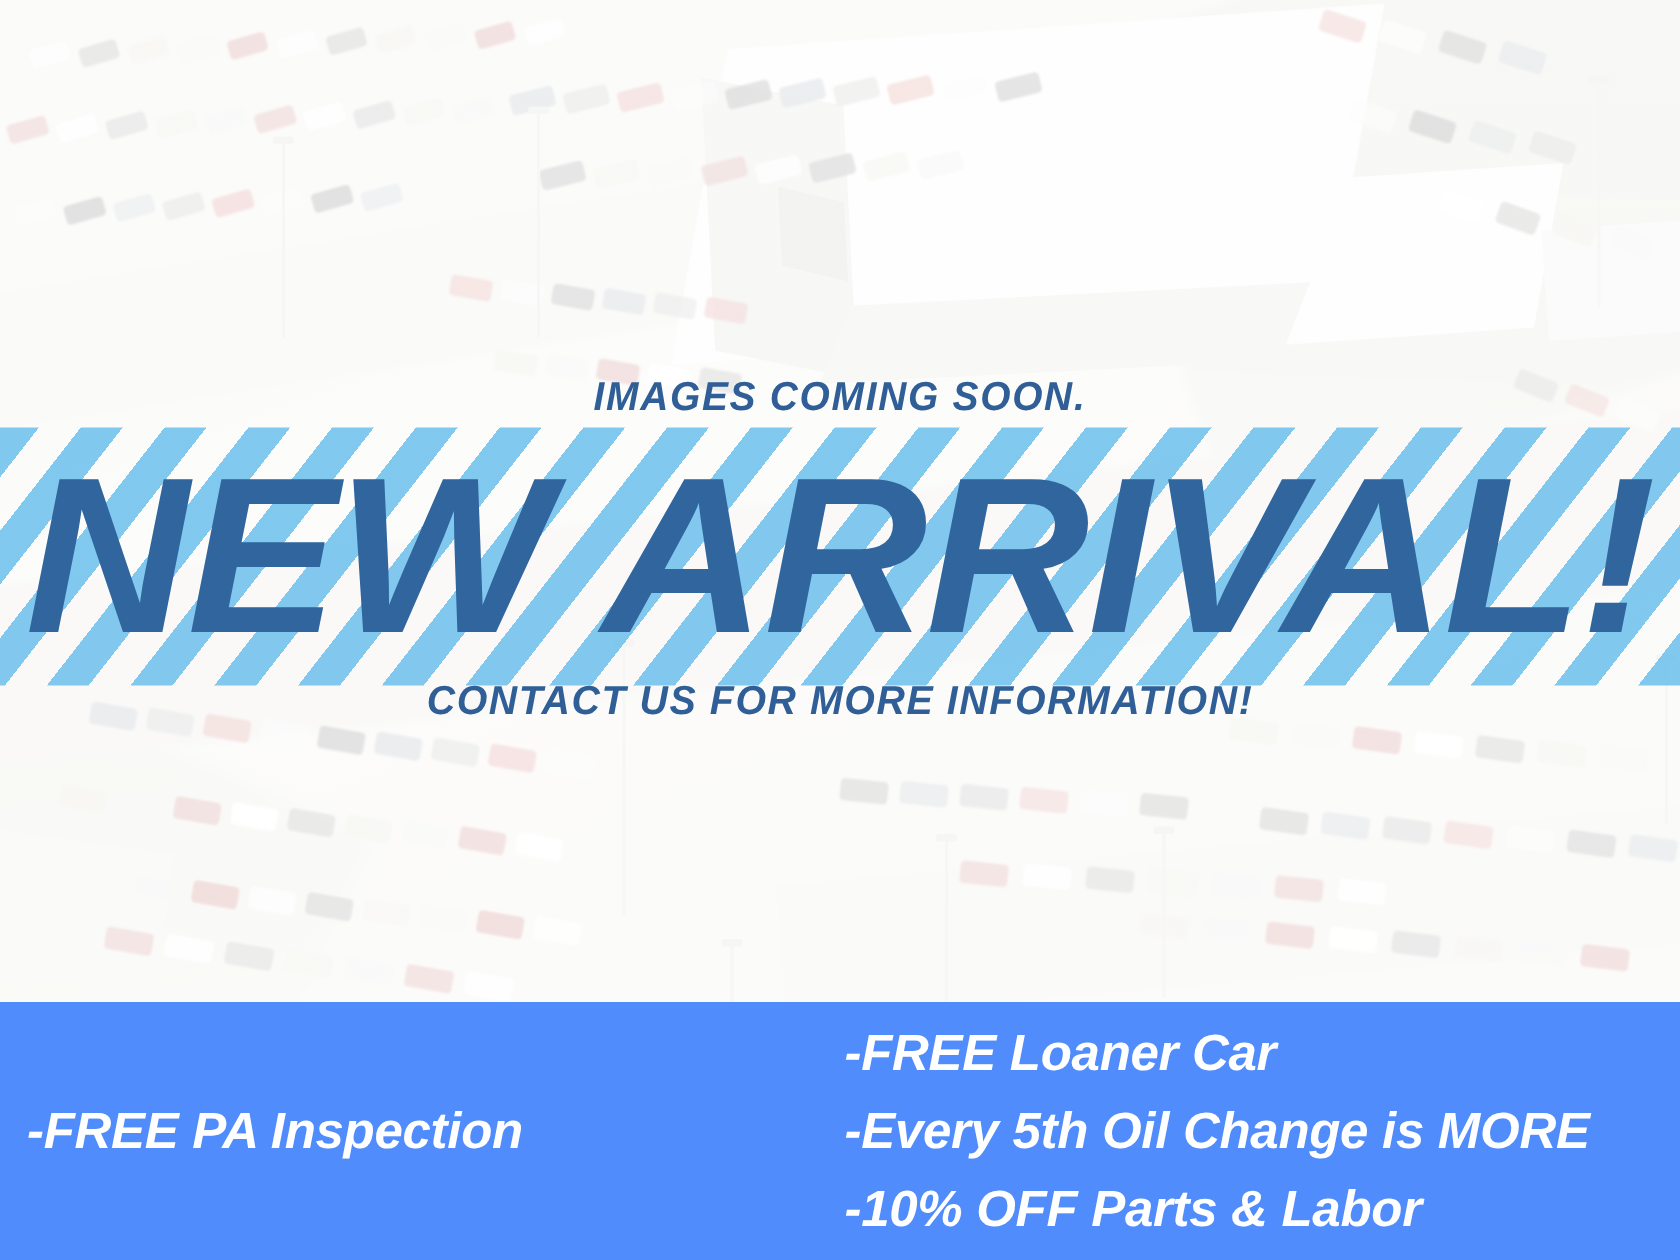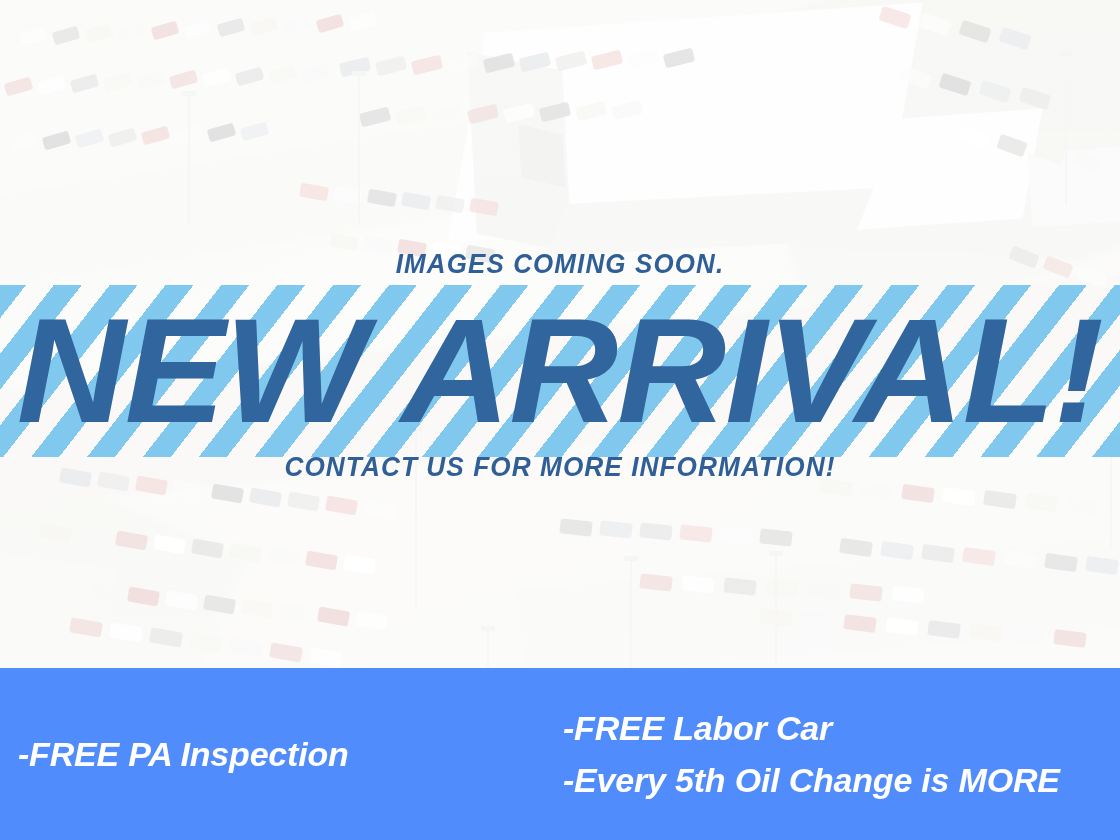--- a/index.html
+++ b/index.html
@@ -422,18 +422,19 @@
 
   <div class="arrival">NEW ARRIVAL!</div>
 
   <div class="contact">CONTACT US FOR MORE INFORMATION!</div>
 
   <div class="promo">
     <div class="promo-col left">
       <div class="promo-line">-FREE PA Inspection</div>
     </div>
     <div class="promo-col right">
-      <div class="promo-line">-FREE Labor Car</div>
+      <div class="promo-line">-FREE Loaner Car</div>
       <div class="promo-line">-Every 5th Oil Change is MORE</div>
+      <div class="promo-line">-10% OFF Parts &amp; Labor</div>
     </div>
   </div>
 
 </div>
 
 </body></html>

